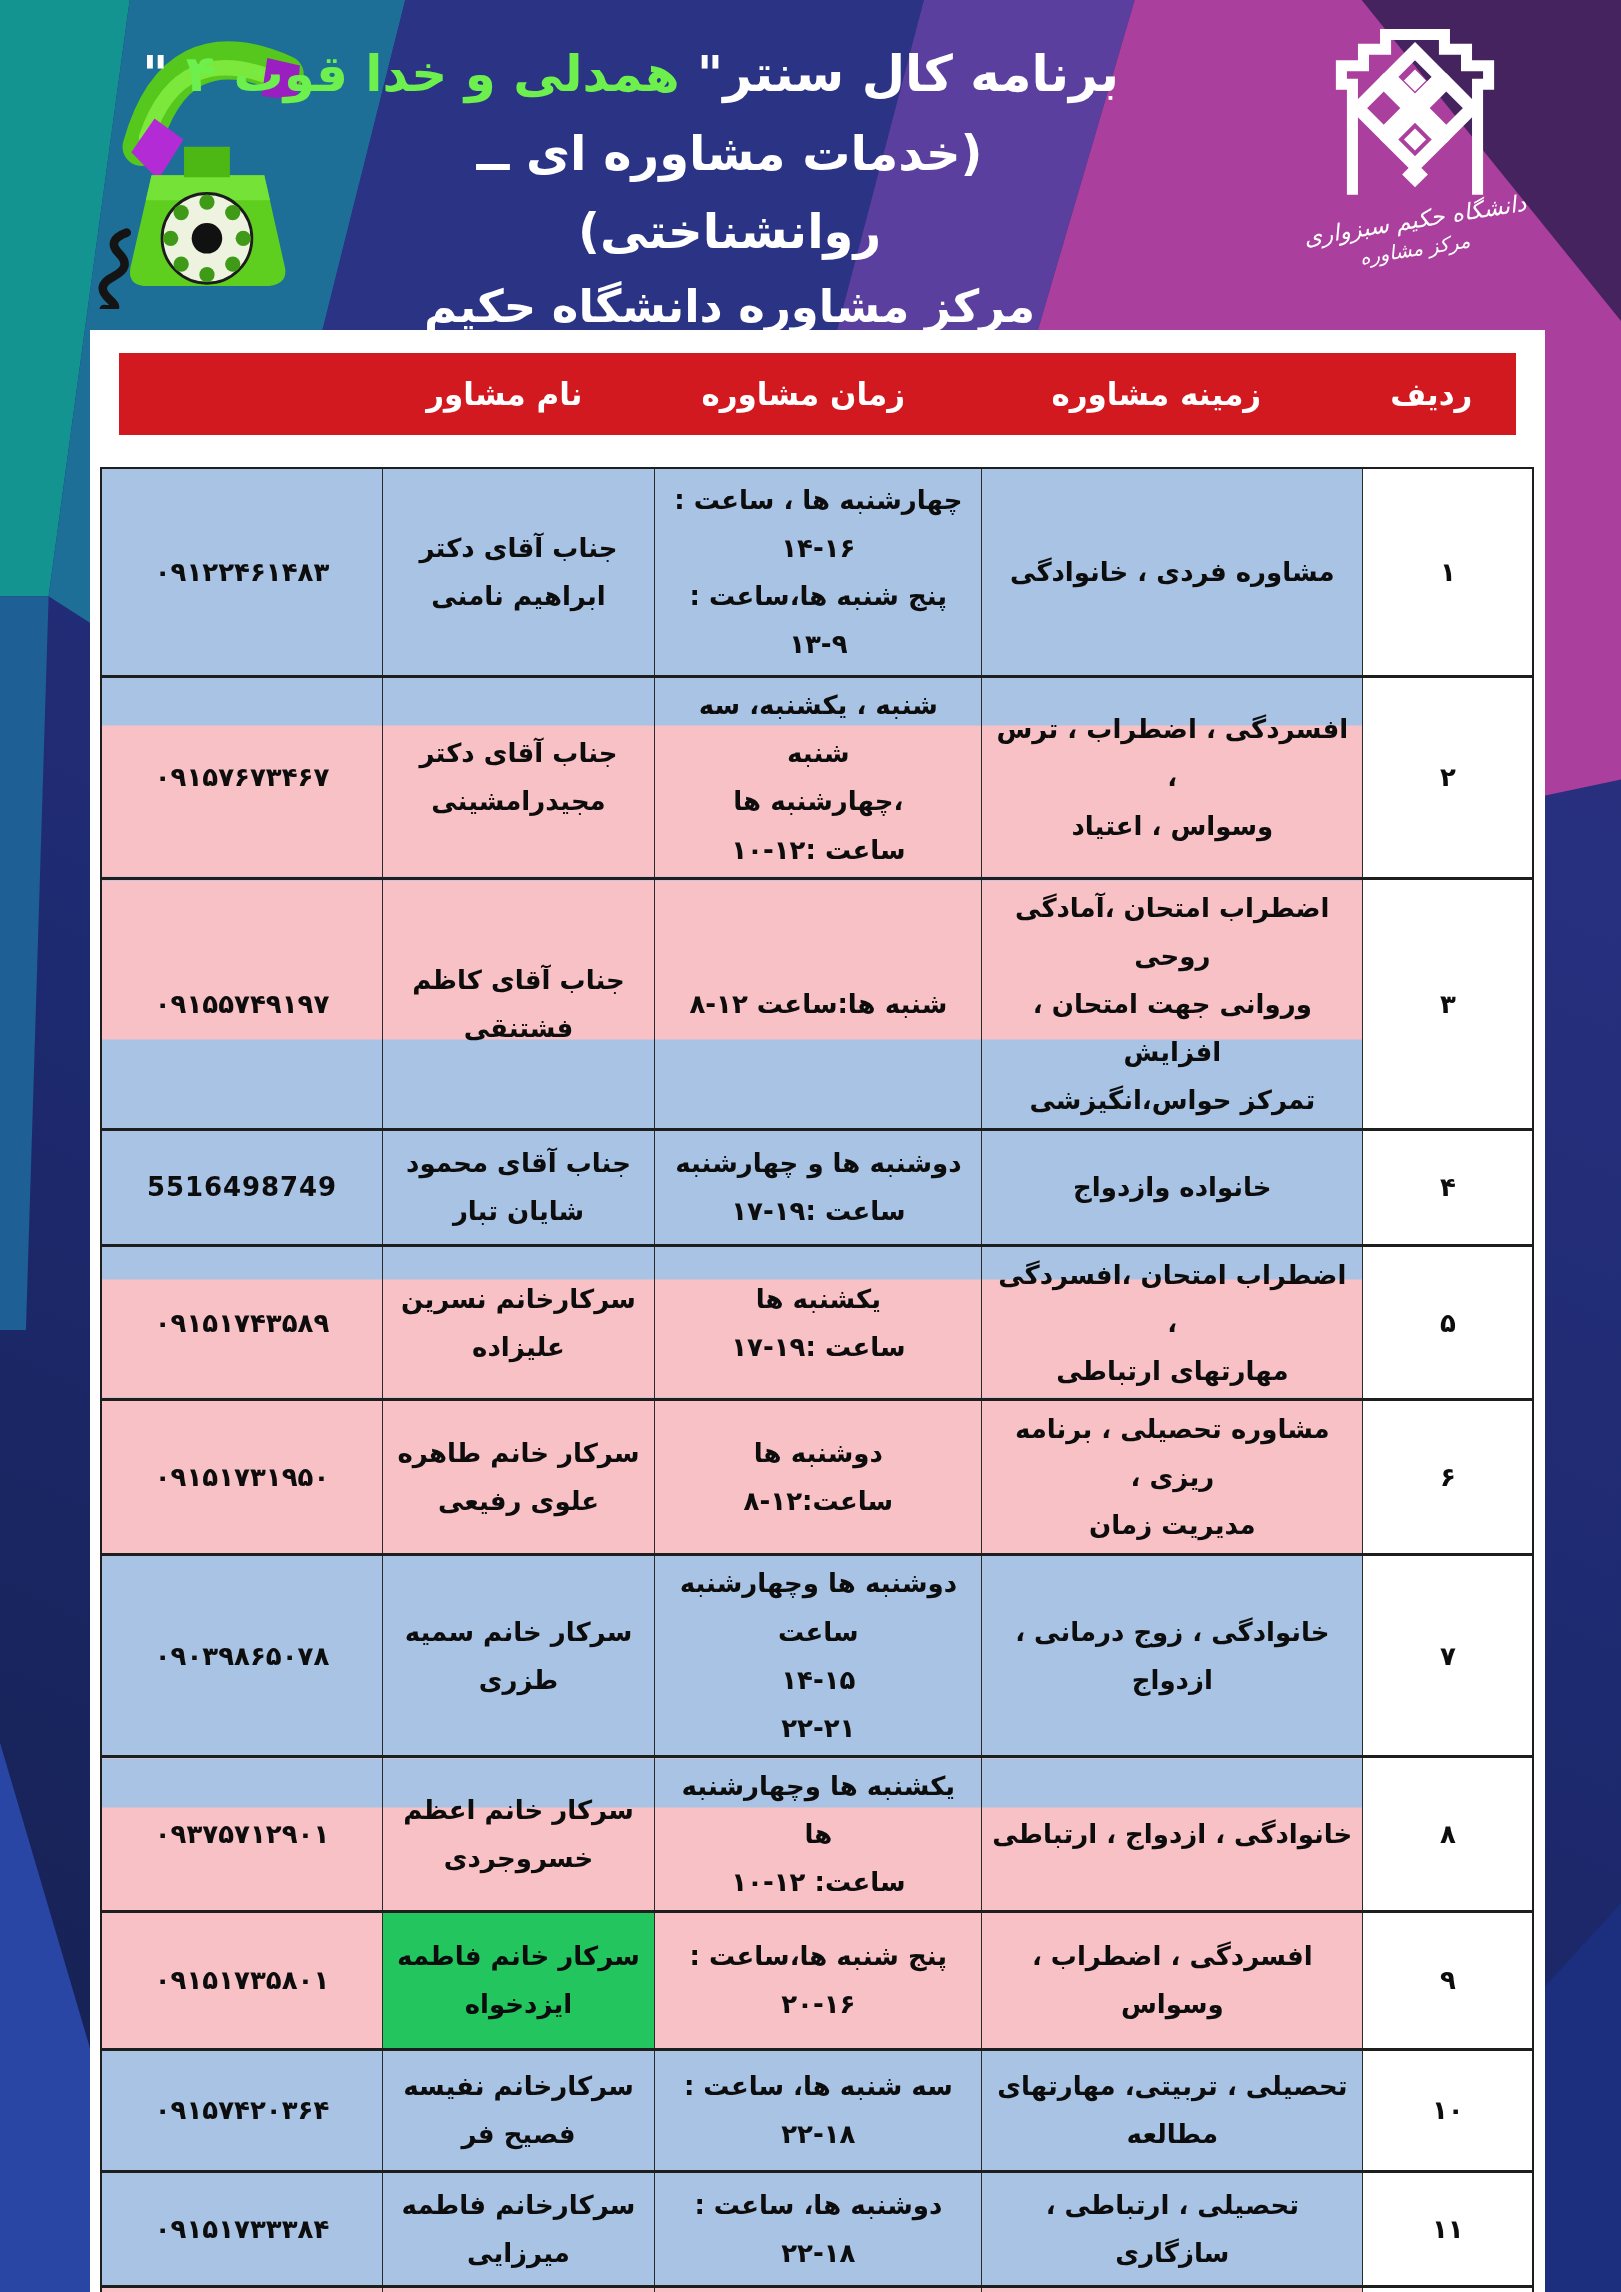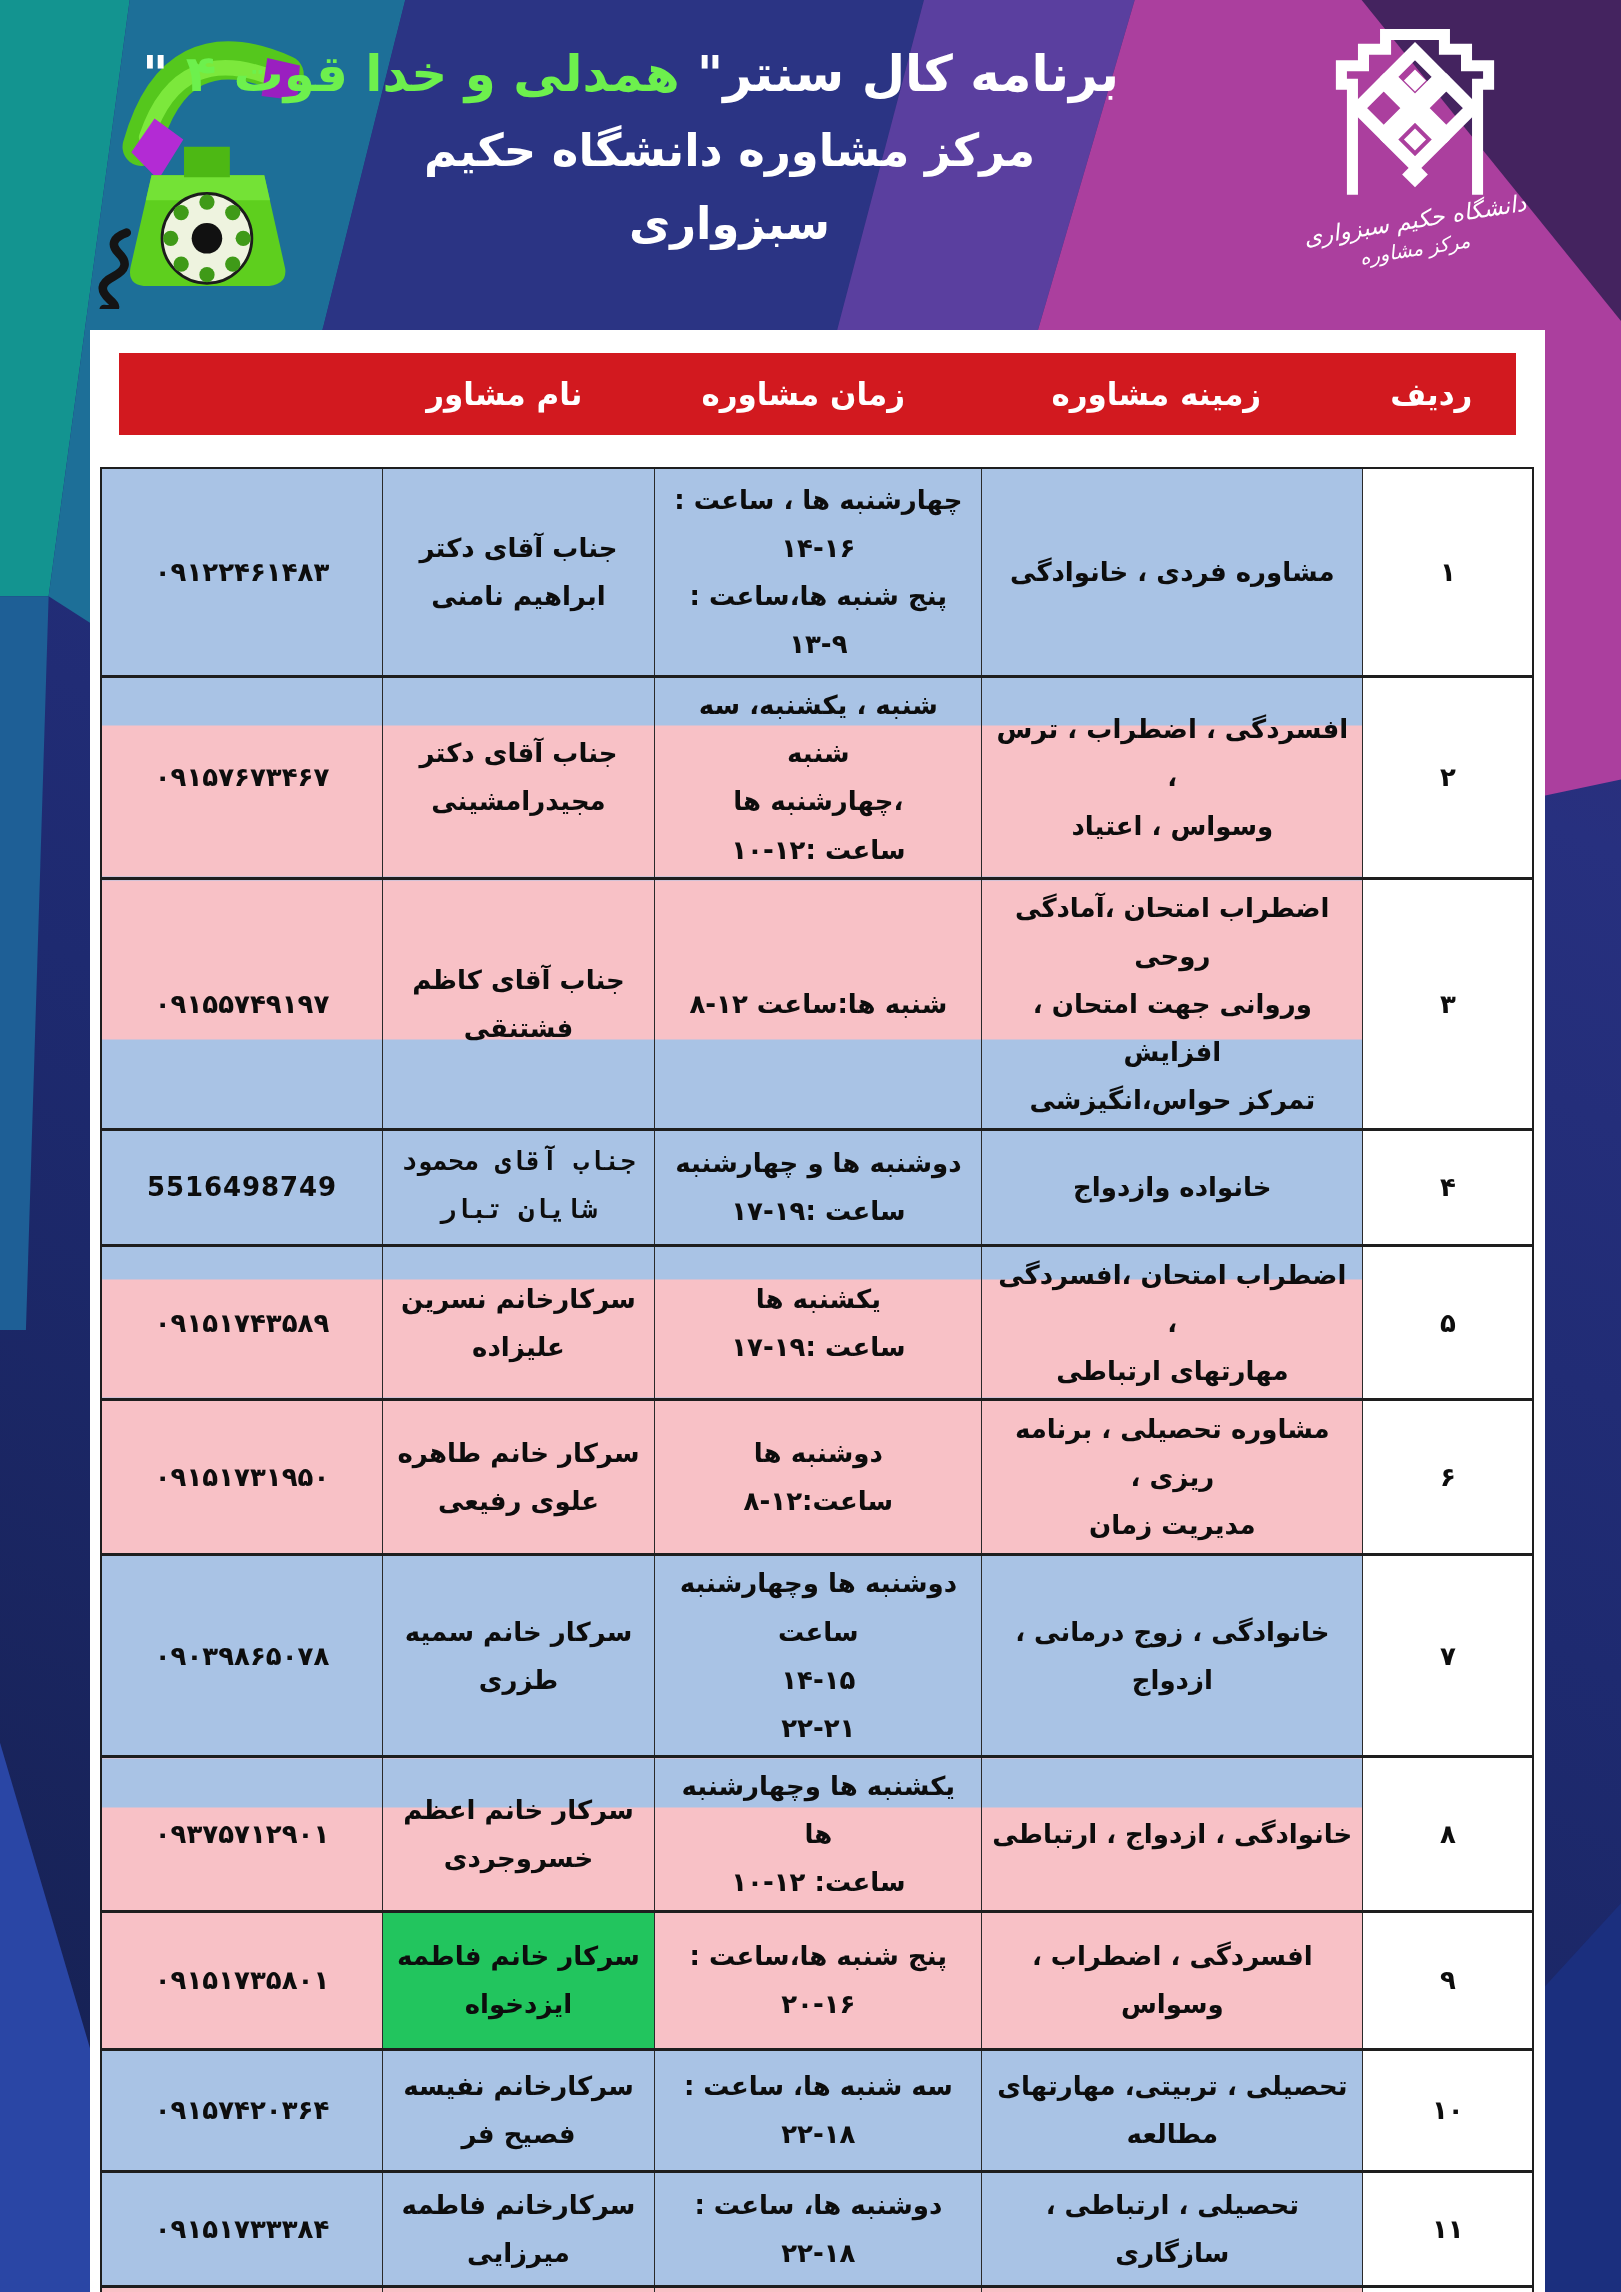--- a/index.html
+++ b/index.html
@@ -121,20 +121,21 @@
         <circle cx="136" cy="274" r="8"></circle>
           <circle cx="109" cy="263" r="8"></circle>
         <circle cx="98" cy="236" r="8"></circle>
           <circle cx="109" cy="209" r="8"></circle>
       </g>
     </svg>
   </div>
 
   <div class="title-block">
     <div class="title-line1"><span>برنامه کال سنتر" </span><span id="title-hl" style="color: rgb(109, 240, 77);">همدلی و خدا قوت ۴</span><span> "</span></div>
+    <div class="title-line2">(خدمات مشاوره ای ــ روانشناختی)</div>
     <div class="title-line3">مرکز مشاوره دانشگاه حکیم سبزواری</div>
   </div>
 
   <div class="logo-block">
     <svg class="logo-emblem" viewBox="0 0 100 100" aria-hidden="true">
       <g fill="none" stroke="#ffffff" stroke-width="6">
         <path d="M16 96 V36 H10 V26 H22 V17 H34 V9 H66 V17 H78 V26 H90 V36 H84 V96"></path>
       </g>
       <g fill="none" stroke="#ffffff" stroke-width="7">
         <path d="M50 18 L64 32 L50 46 L36 32 Z"></path>
@@ -200,21 +201,21 @@
       <td class="c-time" style="background: linear-gradient(rgb(248, 193, 198) 0px, rgb(248, 193, 198) 64%, rgb(169, 195, 229) 64%, rgb(169, 195, 229) 100%);">شنبه ها:ساعت ۱۲-۸</td>
       <td class="c-name" style="background: linear-gradient(rgb(248, 193, 198) 0px, rgb(248, 193, 198) 64%, rgb(169, 195, 229) 64%, rgb(169, 195, 229) 100%);">جناب آقای کاظم
 فشتنقی</td>
       <td class="c-phone" style="background: linear-gradient(rgb(248, 193, 198) 0px, rgb(248, 193, 198) 64%, rgb(169, 195, 229) 64%, rgb(169, 195, 229) 100%);">۰۹۱۵۵۷۴۹۱۹۷</td>
     </tr>
         <tr>
       <td class="c-no" style="background: rgb(255, 255, 255);">۴</td>
       <td class="c-field" style="background: rgb(169, 195, 229);">خانواده وازدواج</td>
       <td class="c-time" style="background: rgb(169, 195, 229);">دوشنبه ها و چهارشنبه
 ساعت :۱۹-۱۷</td>
-      <td class="c-name" style="background: rgb(169, 195, 229); font-family: Liberation Mono, monospace;">جناب آقای محمود
+      <td class="c-name" style="background: rgb(169, 195, 229);">جناب آقای محمود
 شایان تبار</td>
       <td class="c-phone" style="background: rgb(169, 195, 229);">5516498749</td>
     </tr>
         <tr>
       <td class="c-no" style="background: rgb(255, 255, 255);">۵</td>
       <td class="c-field" style="background: linear-gradient(rgb(169, 195, 229) 0px, rgb(169, 195, 229) 22%, rgb(248, 193, 198) 22%, rgb(248, 193, 198) 100%);">اضطراب امتحان ،افسردگی ،
 مهارتهای ارتباطی</td>
       <td class="c-time" style="background: linear-gradient(rgb(169, 195, 229) 0px, rgb(169, 195, 229) 22%, rgb(248, 193, 198) 22%, rgb(248, 193, 198) 100%);">یکشنبه ها
 ساعت :۱۹-۱۷</td>
       <td class="c-name" style="background: linear-gradient(rgb(169, 195, 229) 0px, rgb(169, 195, 229) 22%, rgb(248, 193, 198) 22%, rgb(248, 193, 198) 100%);">سرکارخانم نسرین

